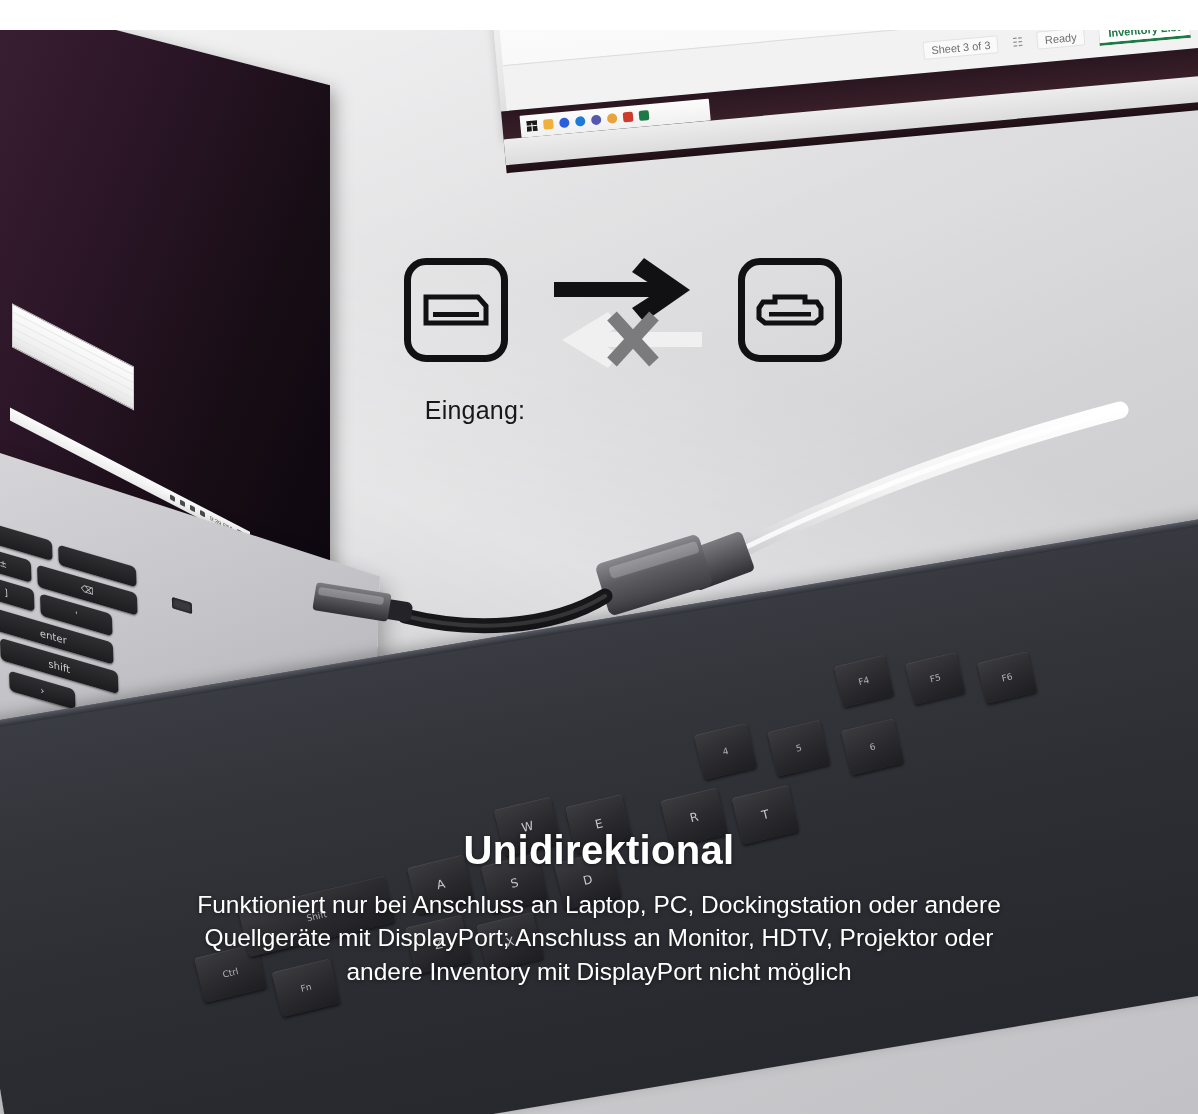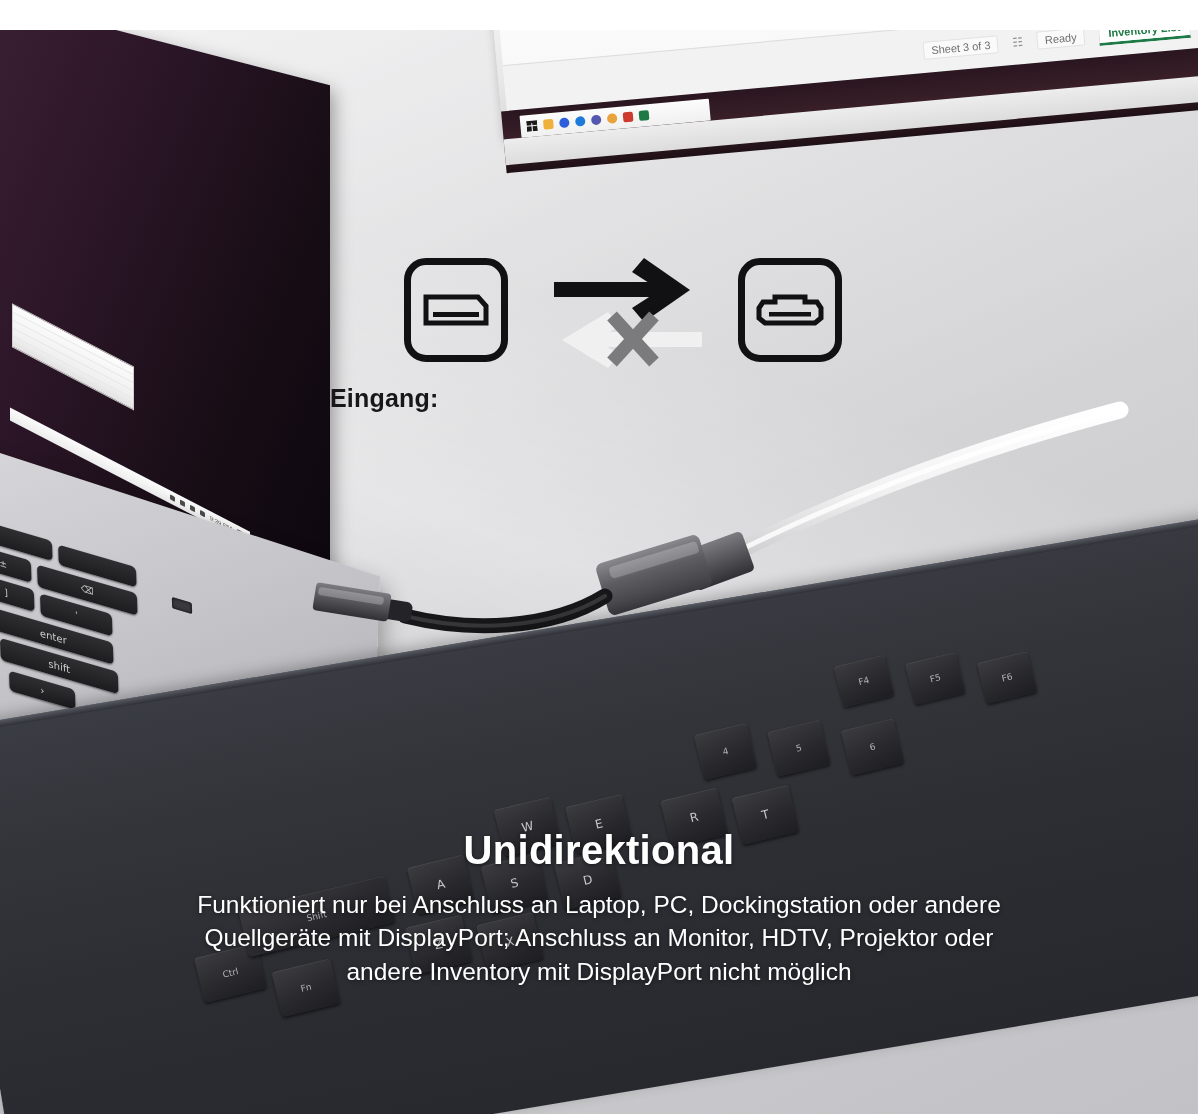--- a/index.html
+++ b/index.html
@@ -265,25 +265,27 @@
 
   .labels{
     position:absolute;
     left:330px; top:352px;
     width:620px; height:80px;
     display:flex;
     justify-content:space-between;
   }
   .label-col{
     width:290px;
+    text-align:center;
     font-size:25px;
-    font-weight:bold;
+    font-weight:normal;
     color:#17171a;
     line-height:1.32;
     letter-spacing:.2px;
+    margin-top:12px;
   }
 
   
   .bottom-text{
     position:absolute;
     left:0; top:798px;
     width:1198px;
     text-align:center;
     color:#ffffff;
     padding:0 60px;

